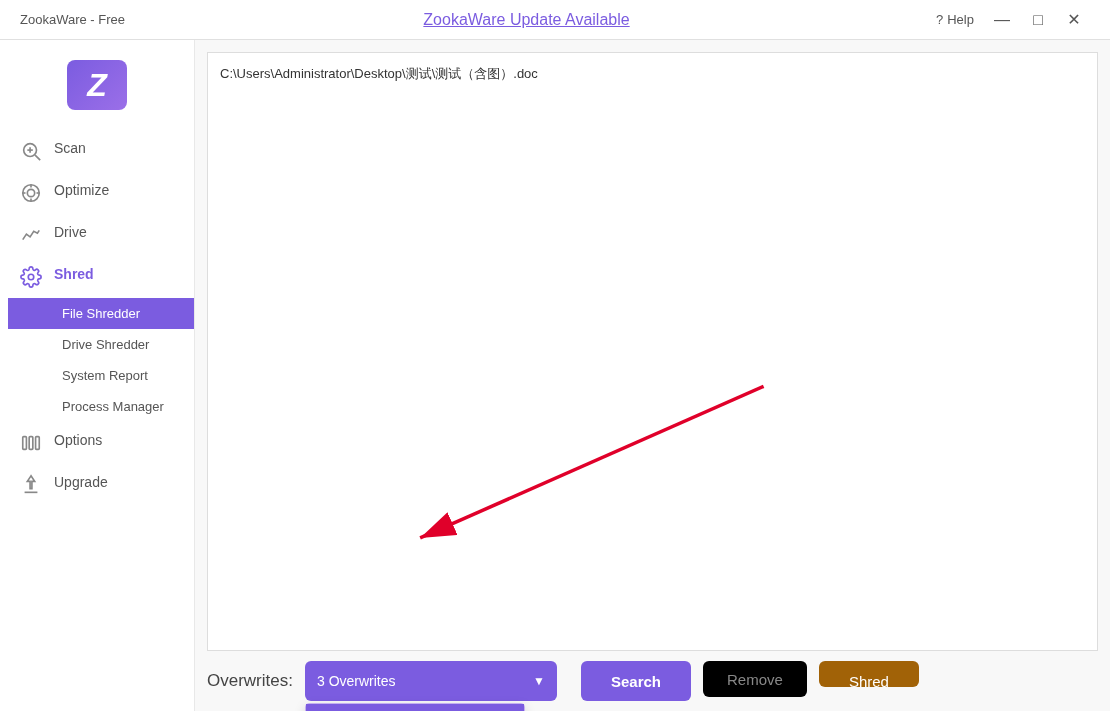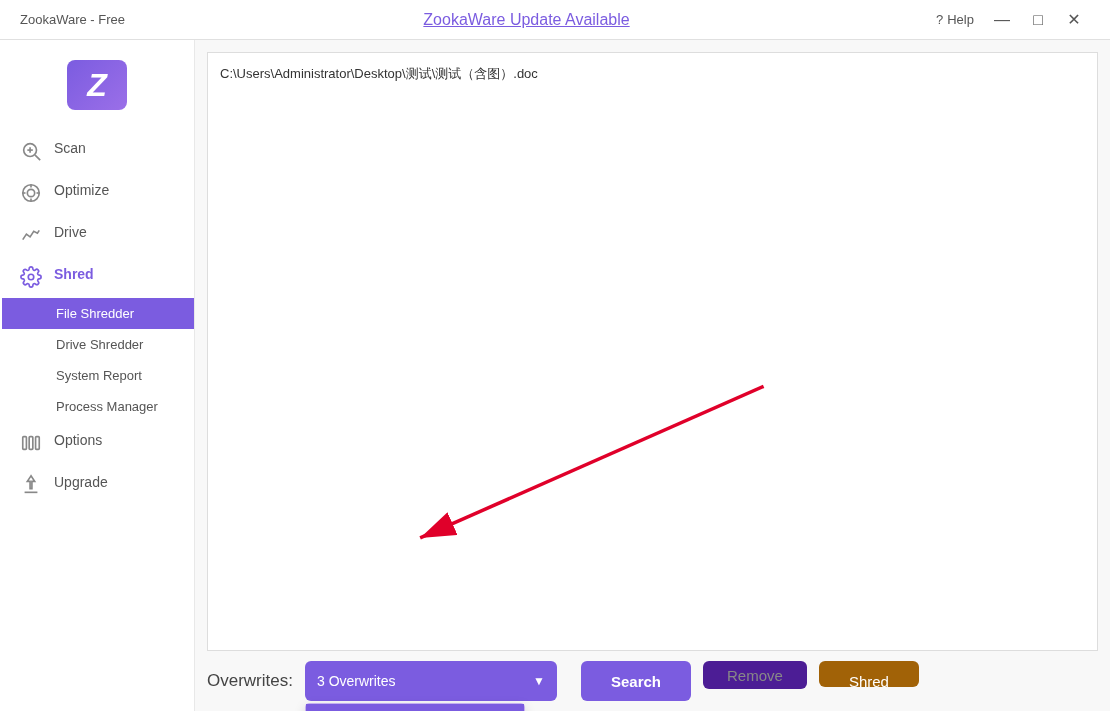--- a/index.html
+++ b/index.html
@@ -117,21 +117,21 @@
       width: 22px;
       height: 22px;
       flex-shrink: 0;
       display: flex;
       align-items: center;
       justify-content: center;
     }
 
     
     .submenu {
-      margin-left: 2px;
+      margin-left: 8px;
     }
     .submenu-item {
       padding: 8px 20px 8px 54px;
       cursor: pointer;
       font-size: 13px;
       color: #555;
       transition: background 0.15s;
     }
     .submenu-item.active {
       background: #7b5ce0;
@@ -239,23 +239,23 @@
       background: #7b5ce0;
       color: white;
       border: none;
       border-radius: 6px;
       font-size: 15px;
       cursor: pointer;
       font-weight: 700;
       margin-left: 44px;
     }
     .btn-remove {
-      height: 28px;
+      height: 36px;
       padding: 0 24px;
-      background: #4c1d95;
+      background: #000000;
       color: #888;
       border: none;
       border-radius: 6px;
       font-size: 15px;
       cursor: not-allowed;
       font-weight: 500;
     }
     .btn-shred {
       height: 26px;
       padding: 12px 30px;

